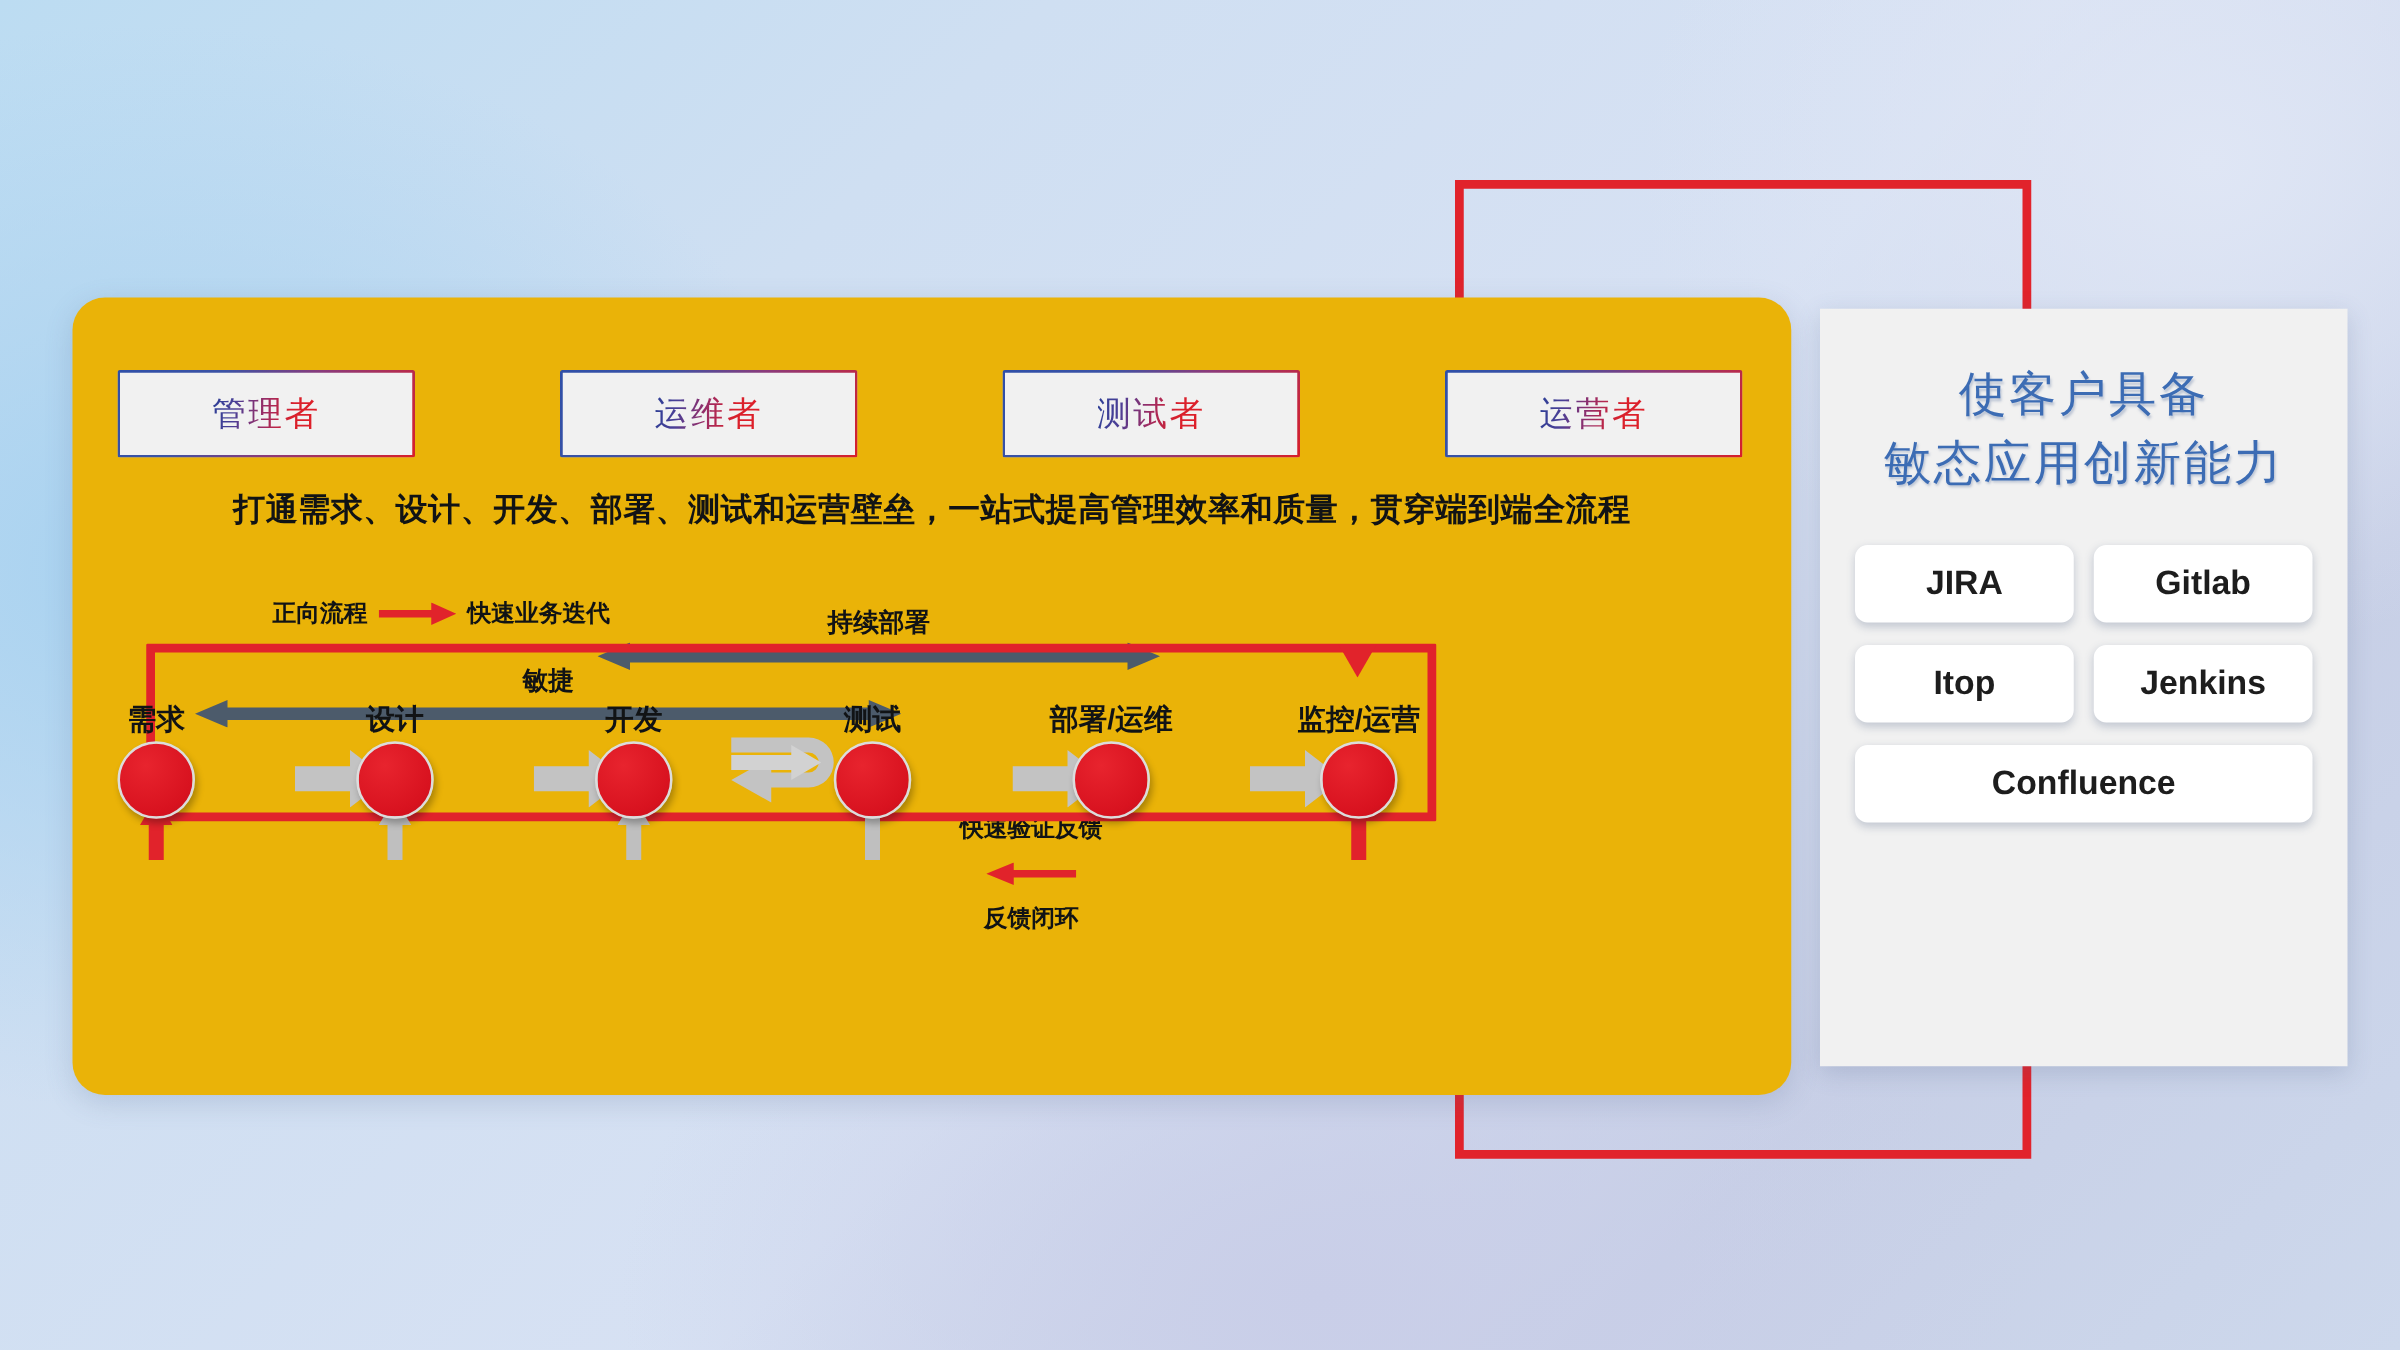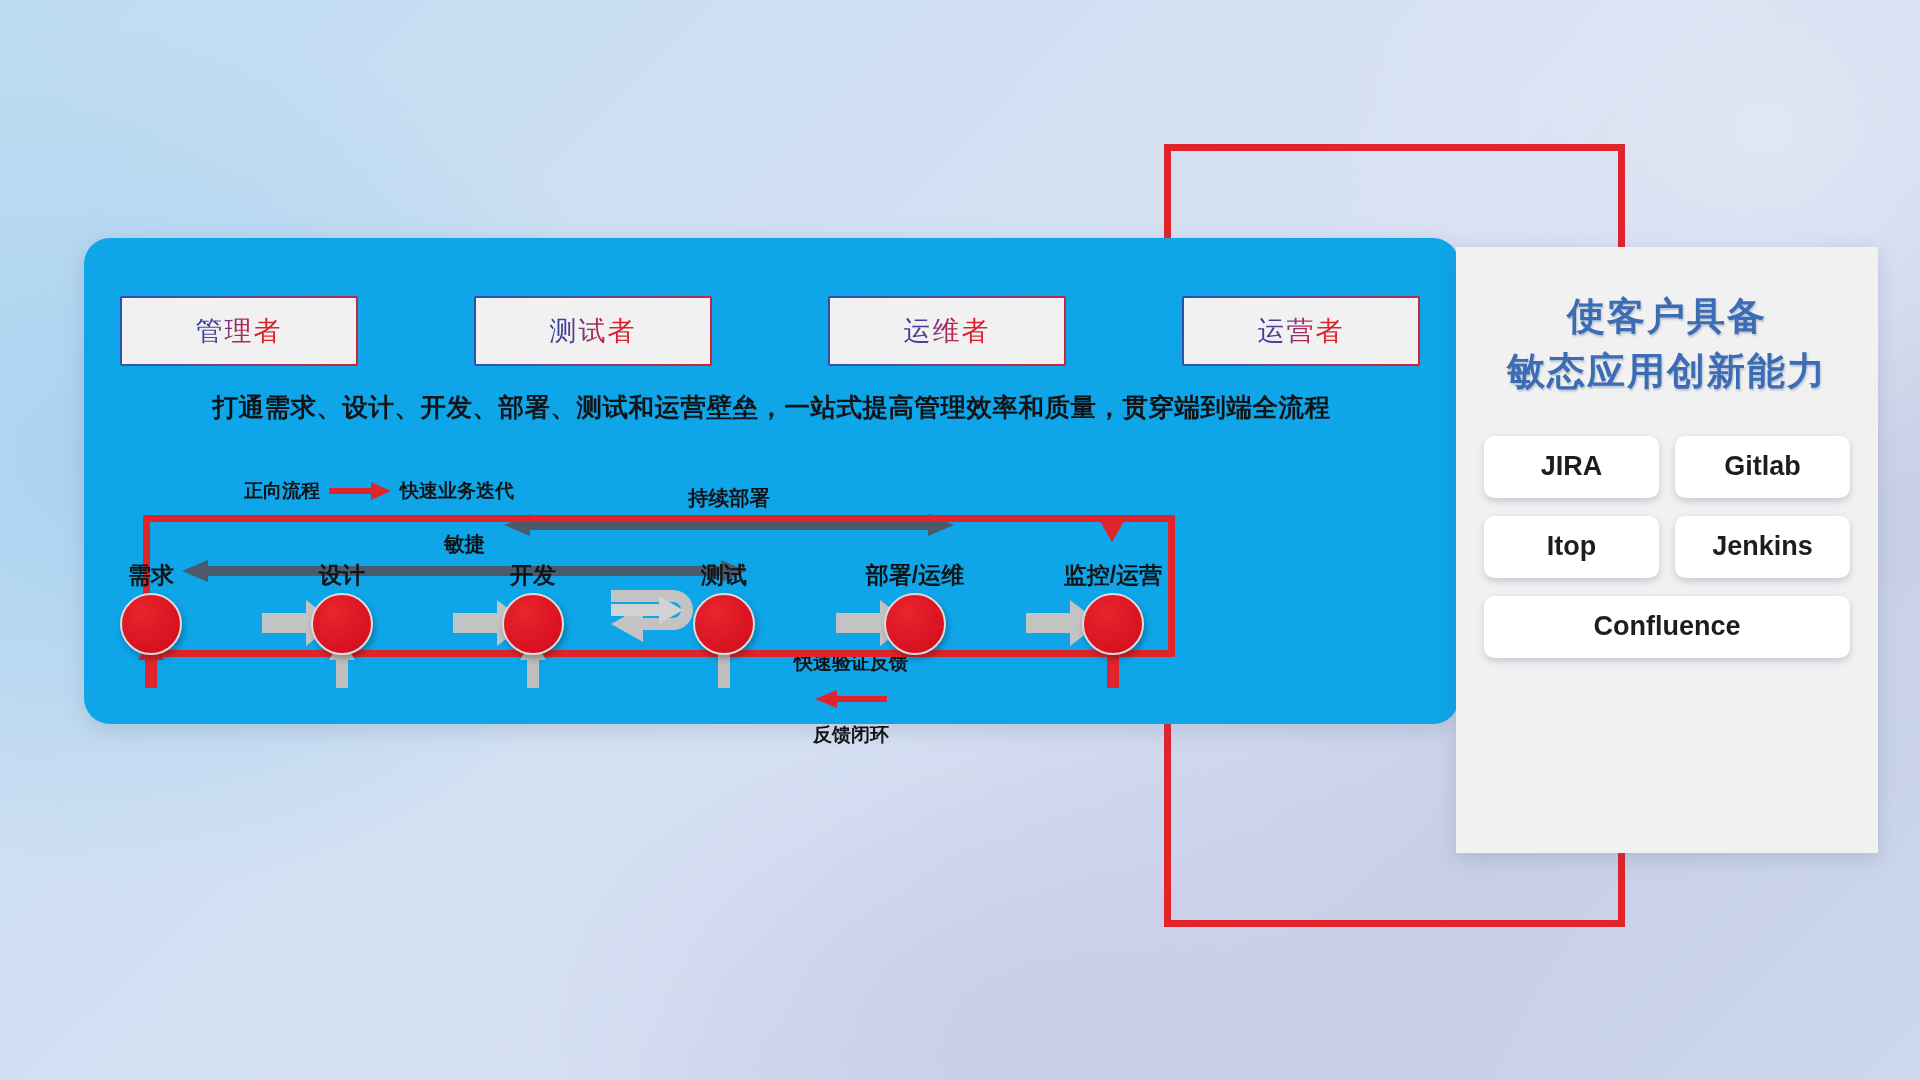--- a/index.html
+++ b/index.html
@@ -21,23 +21,23 @@
     position: absolute;
     left: 1164px; top: 144px;
     width: 461px; height: 783px;
     border: 7px solid #e1232b;
     z-index: 1;
   }
 
   
   .white-card {
     position: absolute;
-    left: 84px; top: 238px;
-    width: 1375px; height: 486px;
-    background: #0ea5e9;
+    left: 58px; top: 238px;
+    width: 1375px; height: 638px;
+    background: #eab308;
     border-radius: 26px;
     box-shadow: 0 6px 22px rgba(80,100,140,.20);
     z-index: 3;
   }
 
   
   .roles {
     position: absolute;
     left: 36px; top: 58px;
     width: 1300px;
@@ -182,21 +182,21 @@
     width: 422px; height: 606px;
     background: #f1f1f1;
     box-shadow: 0 5px 18px rgba(70,90,130,.20);
     z-index: 5;
     padding: 42px 28px 0 28px;
   }
   .panel-title {
     text-align: center;
     color: #3c6cb4;
     font-size: 38px;
-    font-weight: 700;
+    font-weight: 400;
     letter-spacing: 2px;
     line-height: 1.46;
     text-shadow: 1px 2px 2px rgba(120,140,175,.45);
   }
   .tool-grid {
     margin-top: 36px;
     display: flex;
     flex-wrap: wrap;
     gap: 18px 16px;
   }
@@ -218,24 +218,24 @@
 
   <div class="red-bracket"></div>
 
   <div class="white-card">
 
     <div class="roles">
       <div class="role-box">
         <span class="role-label">管理者</span>
       </div>
       <div class="role-box">
+        <span class="role-label">运维者</span>
+      </div>
+      <div class="role-box">
         <span class="role-label">测试者</span>
-      </div>
-      <div class="role-box">
-        <span class="role-label">运维者</span>
       </div>
       <div class="role-box">
         <span class="role-label">运营者</span>
       </div>
     </div>
 
     <div class="headline">打通需求、设计、开发、部署、测试和运营壁垒，一站式提高管理效率和质量，贯穿端到端全流程</div>
 
     <div class="legend-forward">
       <span>正向流程</span>

